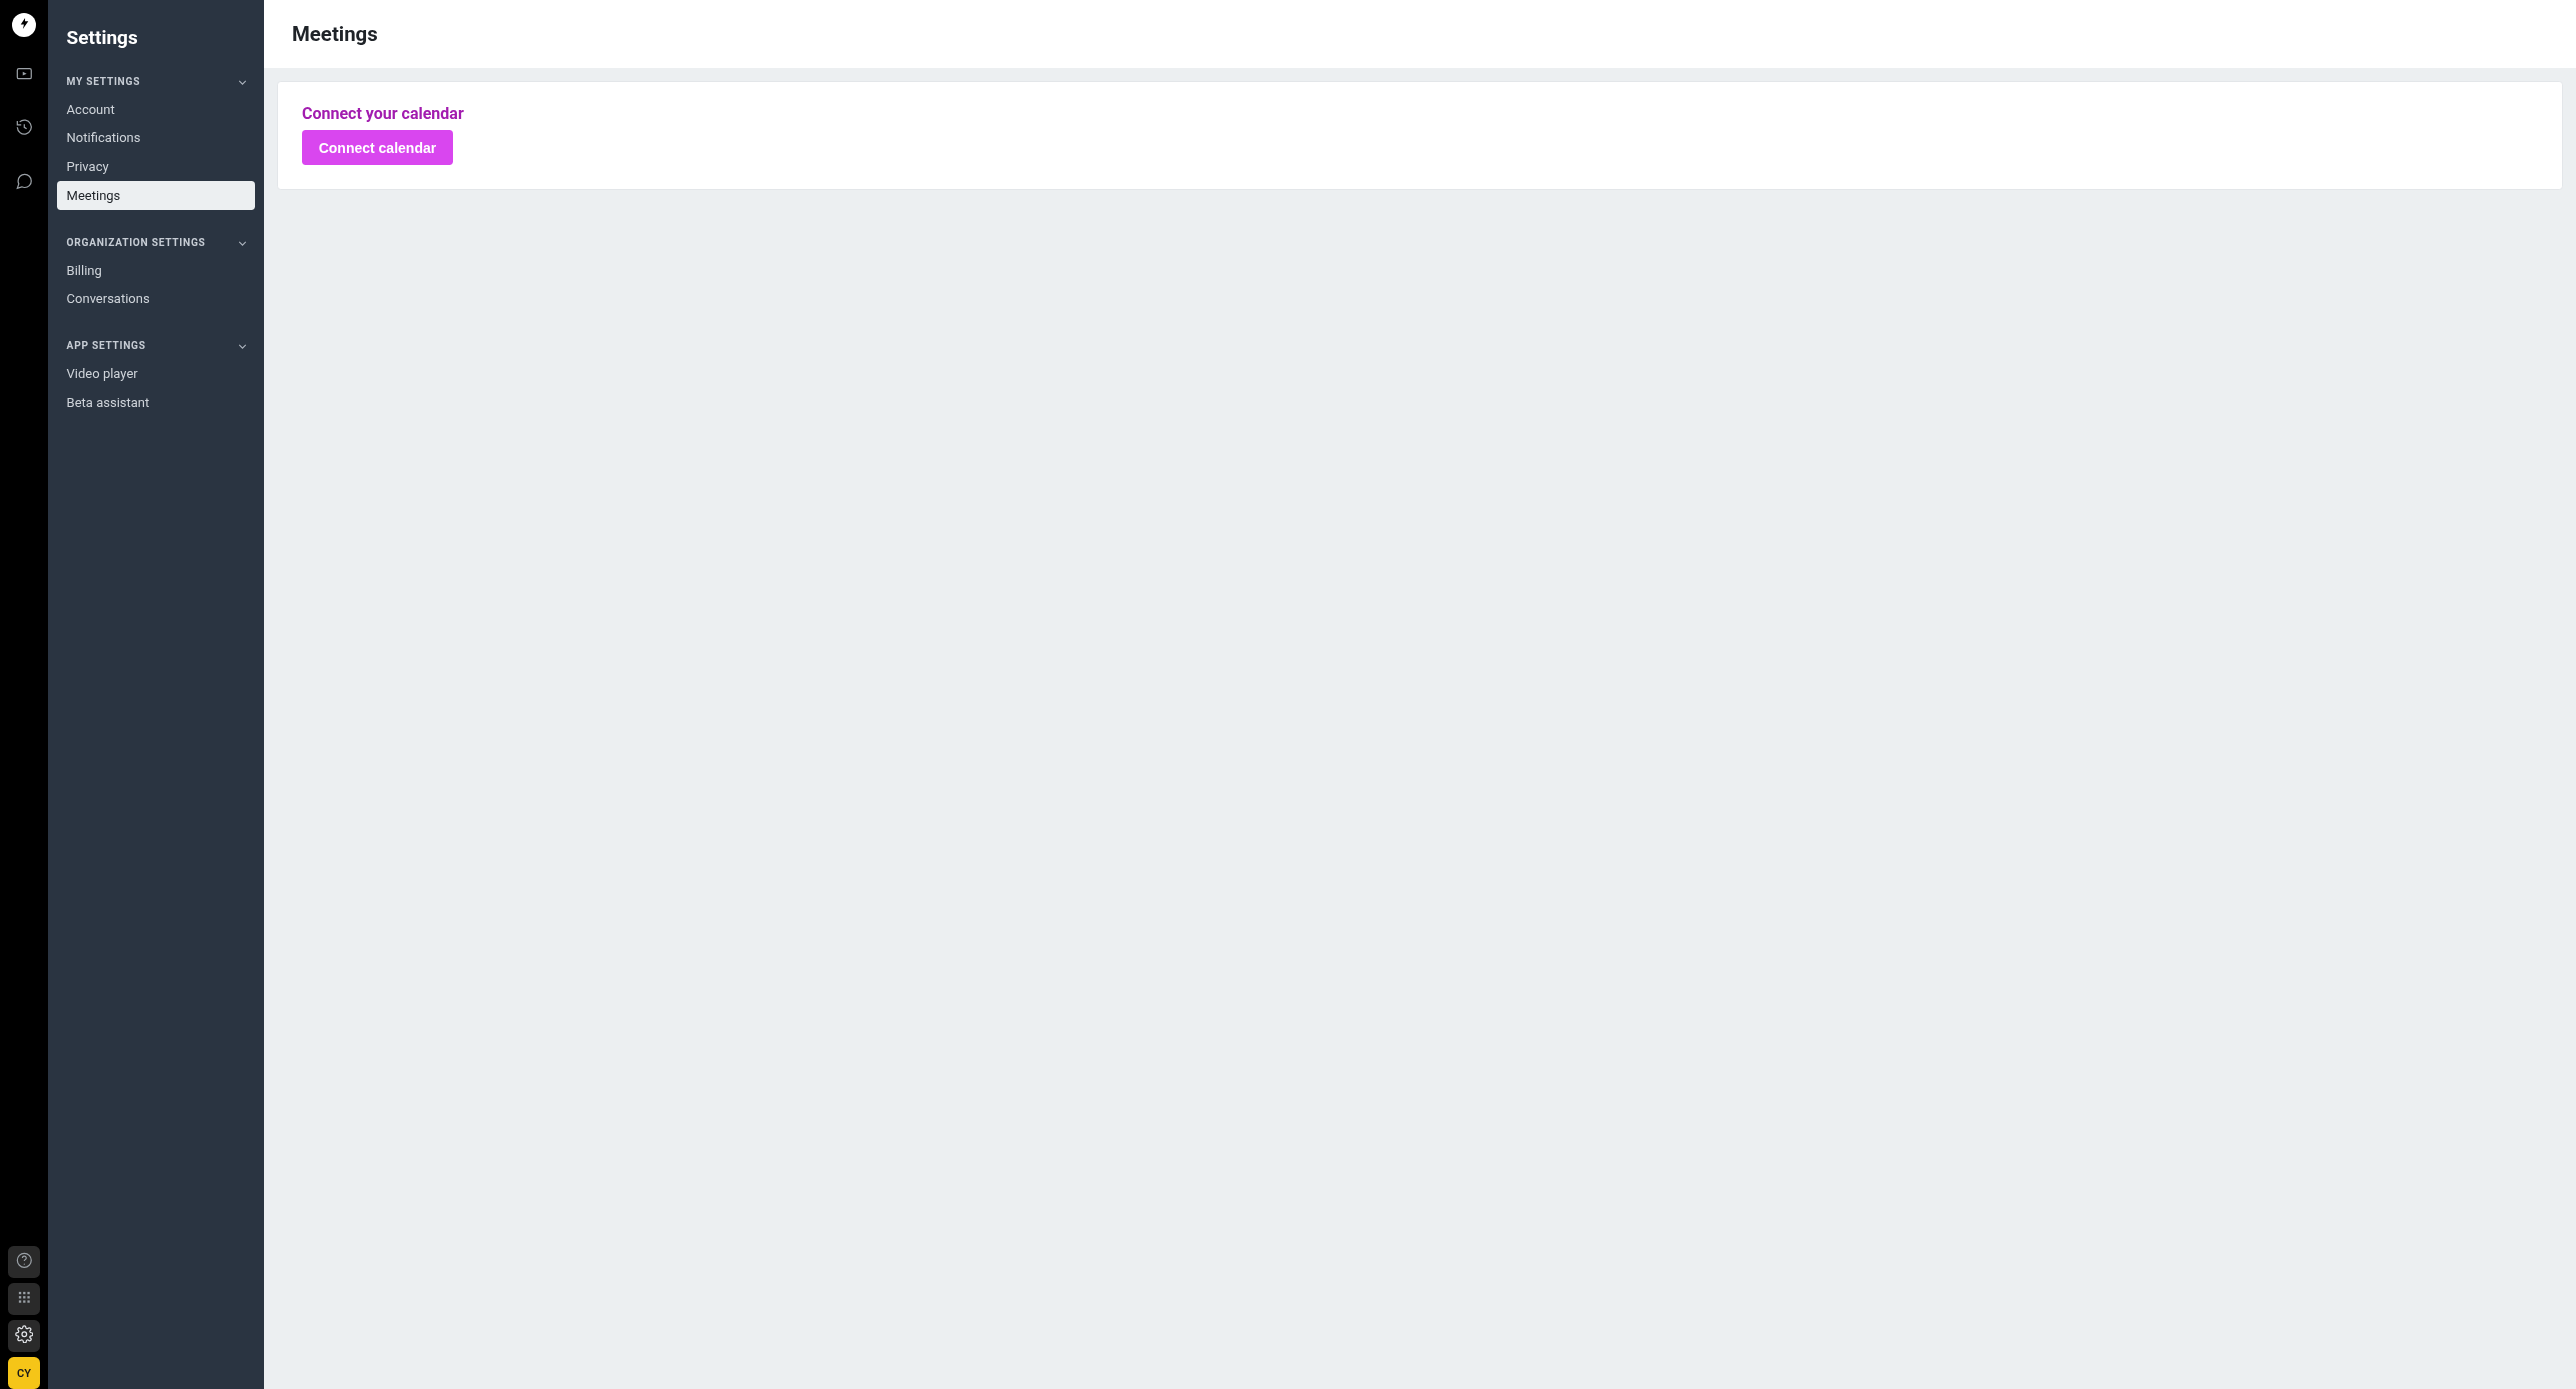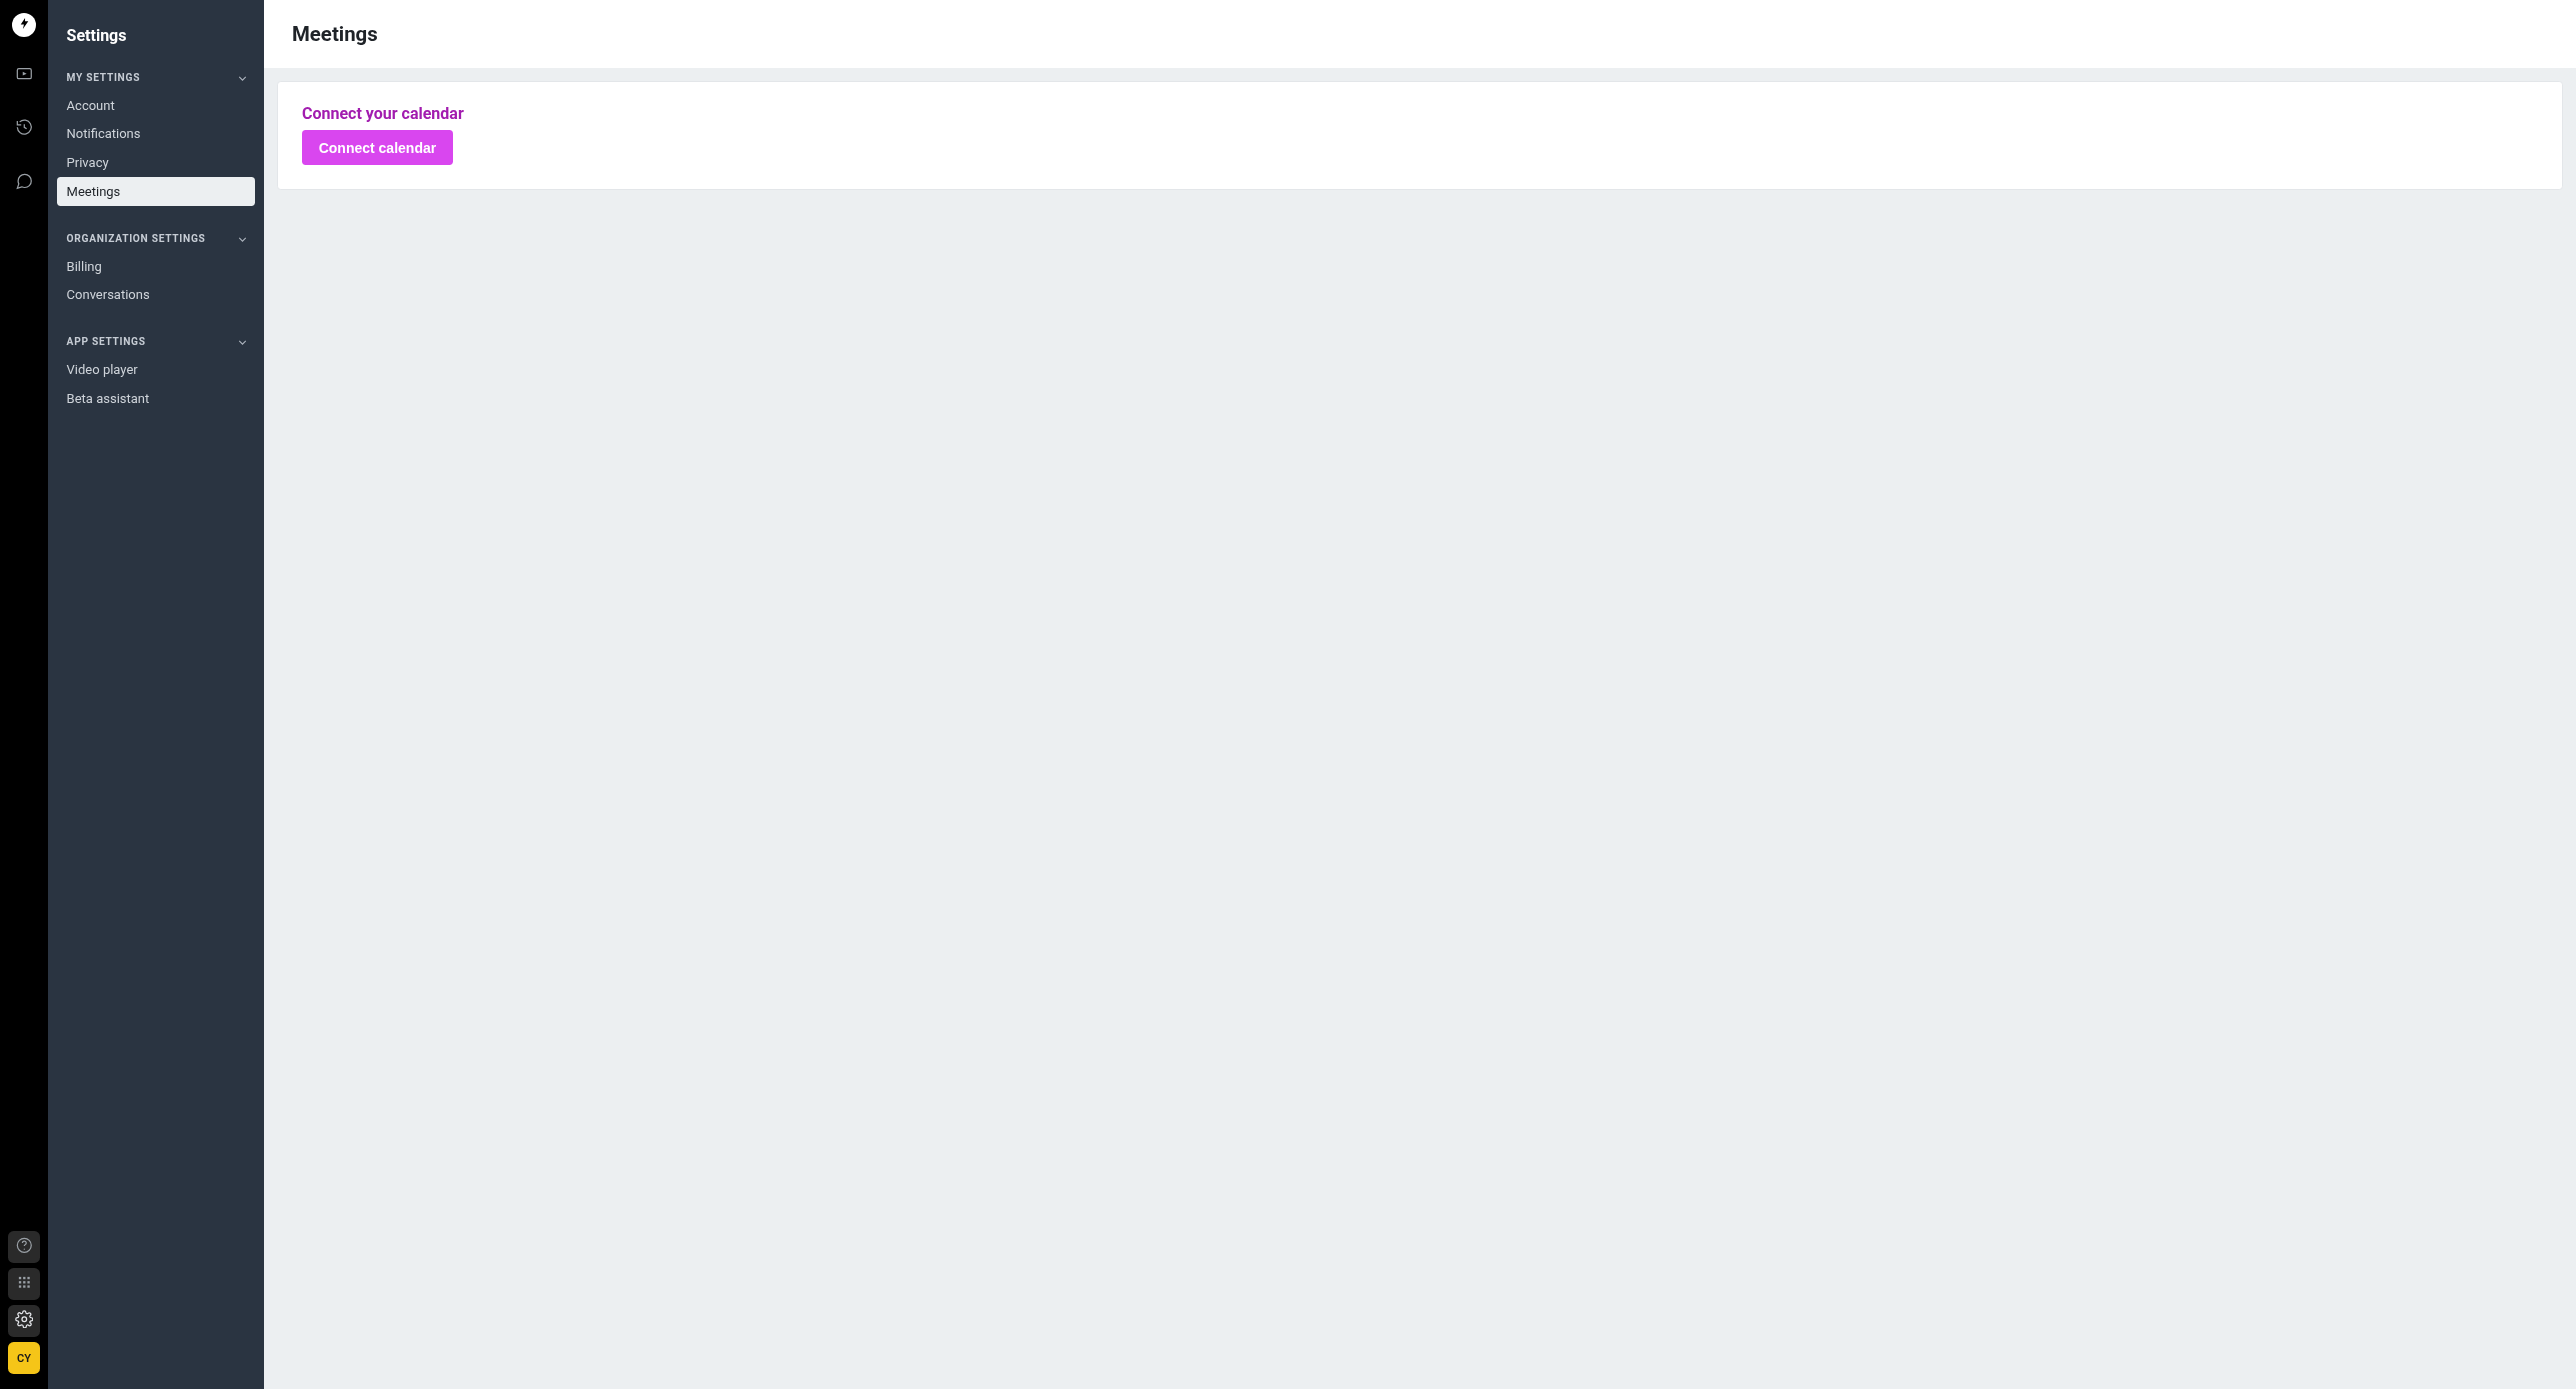--- a/index.html
+++ b/index.html
@@ -10,21 +10,21 @@
   .rail {
     width: 48px;
     background: #000;
     display: flex;
     flex-direction: column;
     align-items: center;
     padding-top: 13px;
     flex-shrink: 0;
   }
   .rail-top { display: flex; flex-direction: column; align-items: center; gap: 22px; }
-  .rail-bottom { margin-top: auto; display: flex; flex-direction: column; align-items: center; gap: 5px; padding-bottom: 15px; }
+  .rail-bottom { margin-top: auto; display: flex; flex-direction: column; align-items: center; gap: 5px; padding-bottom: 0; }
   .rail-logo {
     width: 24px; height: 24px; border-radius: 50%; background: #fff;
     display:flex; align-items:center; justify-content:center;
   }
   .rail-logo svg { width: 13px; height: 13px; }
   .rail-icon {
     width: 32px; height: 32px; border-radius: 5.6px;
     display:flex; align-items:center; justify-content:center;
     color: #9aa0a6; cursor: pointer;
   }
@@ -40,21 +40,21 @@
   
   .sidebar {
     width: 216px;
     background: #2a3441;
     color: #d0d5db;
     flex-shrink: 0;
     padding-top: 26px;
     display:flex; flex-direction:column;
   }
   .sidebar-title {
-    color: #fff; font-size: 16px; font-weight: 700;
+    color: #fff; font-size: 19px; font-weight: 700;
     padding: 0 18.6px 26px 18.6px;
   }
   .section {
     margin-bottom: 26px;
   }
   .section-header {
     display:flex; align-items:center; justify-content:space-between;
     padding: 0 15px 7.4px 18.6px;
     cursor: pointer;
   }

